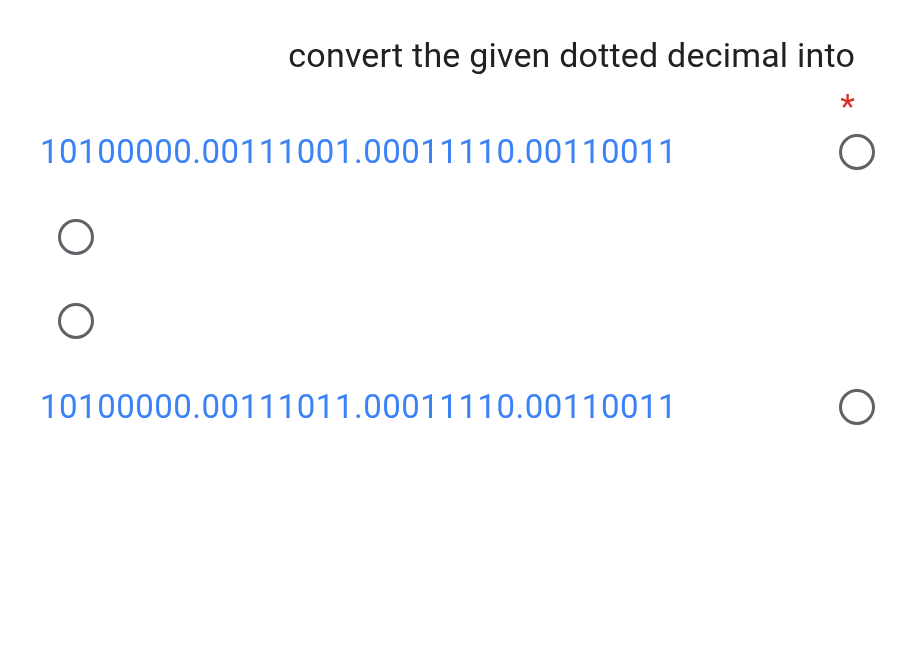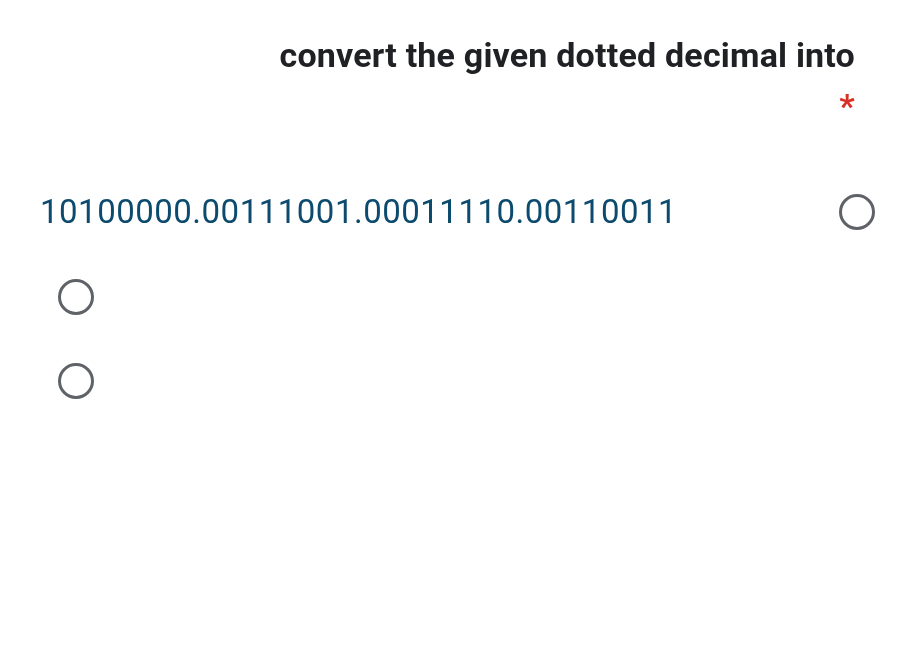--- a/index.html
+++ b/index.html
@@ -9,24 +9,22 @@
   }
   body {
     width: 905px;
     height: 653px;
     background: #ffffff;
     font-family: 'Roboto', 'Helvetica Neue', Arial, sans-serif;
     padding: 30px 30px 30px 40px;
     color: #202124;
   }
   .question-block {
-    margin-bottom: 60px;
     padding-left: 40px;
     padding-right: 20px;
-    font-weight: bold;
   }
   .question-line {
     text-align: right;
     font-size: 34px;
     line-height: 1.5;
     color: #202124;
     letter-spacing: 0.2px;
   }
   .question-line-2 {
     display: flex;
@@ -44,21 +42,21 @@
     gap: 48px;
   }
   .option-row {
     display: flex;
     align-items: center;
     justify-content: space-between;
     cursor: pointer;
   }
   .option-text {
     font-size: 33px;
-    color: #0c4a6e;
+    color: #3b82f6;
     letter-spacing: 0.5px;
     font-family: 'Roboto', Arial, sans-serif;
   }
   .radio-circle {
     width: 36px;
     height: 36px;
     border: 3px solid #5f6368;
     border-radius: 50%;
     flex-shrink: 0;
     margin-left: 18px;
@@ -82,14 +80,18 @@
   </div>
 
   <div class="option-row">
     <span class="radio-circle"></span>
   </div>
 
   <div class="option-row">
     <span class="radio-circle"></span>
   </div>
 
+  <div class="option-row">
+    <span class="option-text">10100000.00111011.00011110.00110011</span>
+    <span class="radio-circle"></span>
+  </div>
 
 </div>
 
 </body></html>

